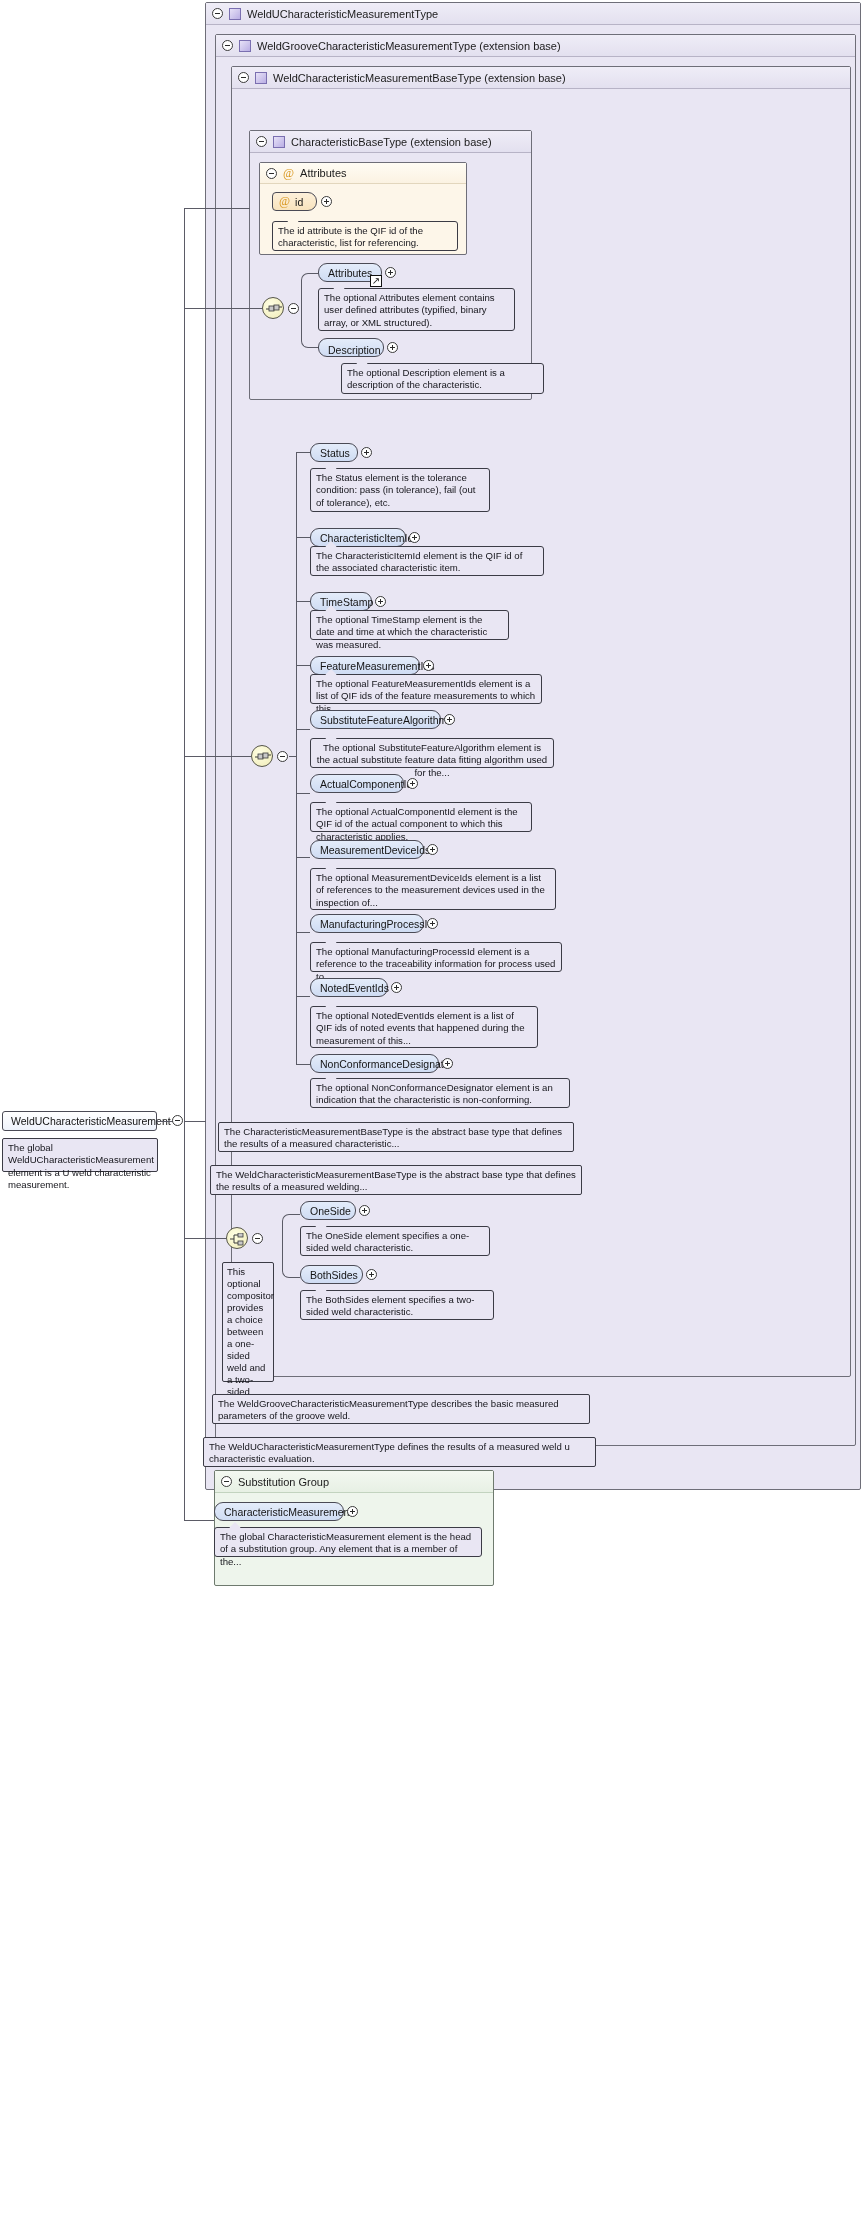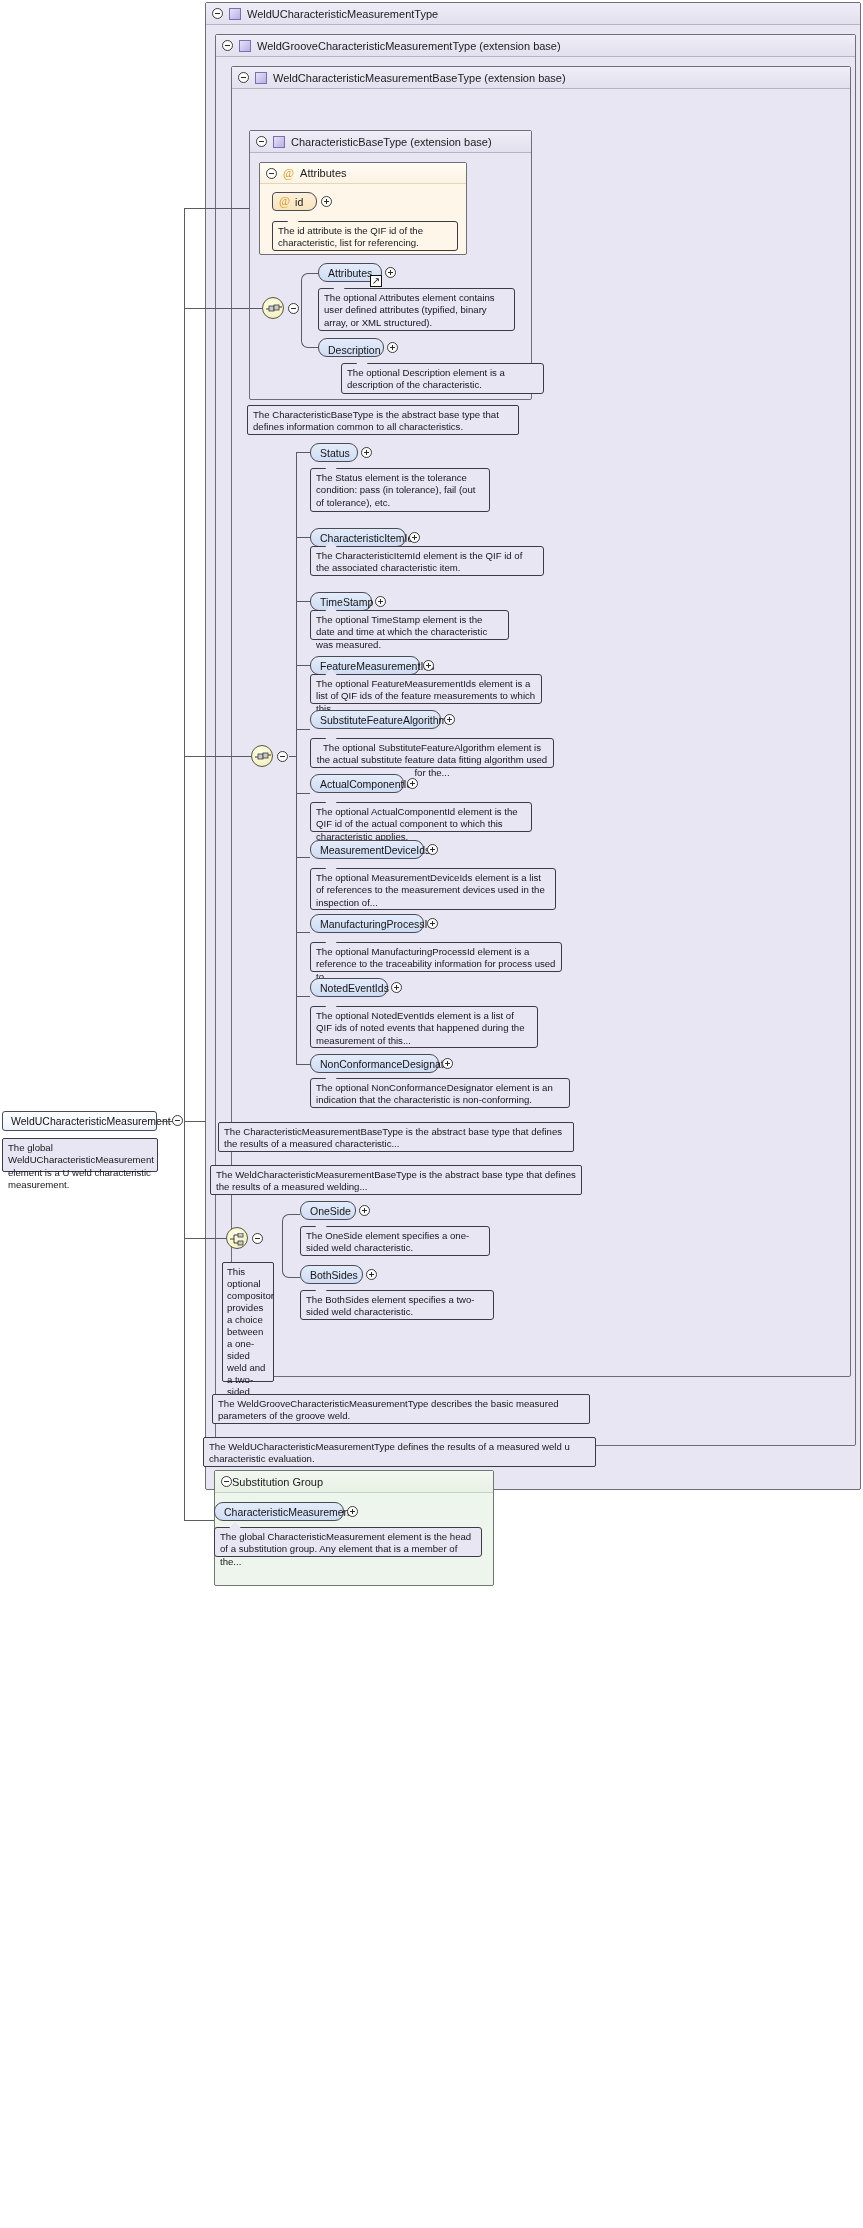--- a/index.html
+++ b/index.html
@@ -214,21 +214,21 @@
 
   
   .subgroup {
     position: absolute;
     border: 1px solid #6e7a6e;
     background: #eef5ec;
     border-radius: 2px;
   }
   .subgroup > .tb-head {
     height: 22px;
-    display: flex; align-items: center; 
+    display: flex; align-items: center; gap: 6px;
     padding-left: 6px;
     border-bottom: 1px solid #c2d3bf;
     background: linear-gradient(to bottom,#f3f8f1 0%, #e7f0e4 100%);
     white-space: nowrap;
   }
 
   
   .notebox {
     position: absolute;
     border: 1px solid #3b3b45;
@@ -322,23 +322,20 @@
 
   <div class="pill" style="left:318px; top:338px; width:66px;align-items:flex-end;">
     <span>Description</span>
   </div>
   <div class="tog plus" style="left:387px; top:342px;"></div>
 
   <div class="anno tail" style="left:318px; top:363px; width:203px; height:31px;margin-left:23px;">
     <span>The optional Description element is a description of the characteristic.</span>
   </div>
 
-  <div class="anno plain" style="left:247px; top:405px; width:272px; height:30px;">
-    <span>The CharacteristicBaseType is the abstract base type that defines information common to all characteristics.</span>
-  </div>
 
   <div class="comp" style="left:251px; top:745px;">
     <svg width="16" height="12" viewBox="0 0 16 12">
       <line x1="0" y1="6" x2="3" y2="6" stroke="#3a3a3a" stroke-width="1"></line>
       <rect x="3" y="3" width="5" height="5" fill="#c9c9c9" stroke="#3a3a3a" stroke-width="0.8"></rect>
       <rect x="8" y="2" width="5" height="5" fill="#c9c9c9" stroke="#3a3a3a" stroke-width="0.8"></rect>
       <line x1="13" y1="4" x2="16" y2="4" stroke="#3a3a3a" stroke-width="1"></line>
     </svg>
   </div>
   <div class="tog" style="left:277px; top:751px;"></div>

